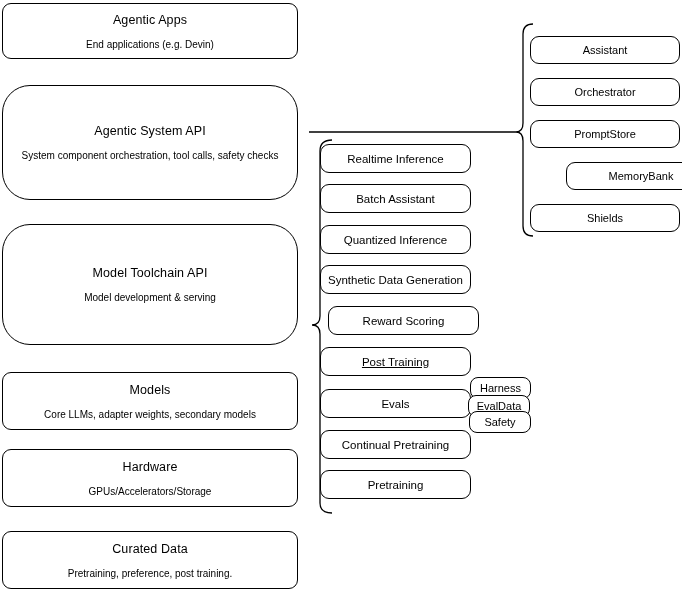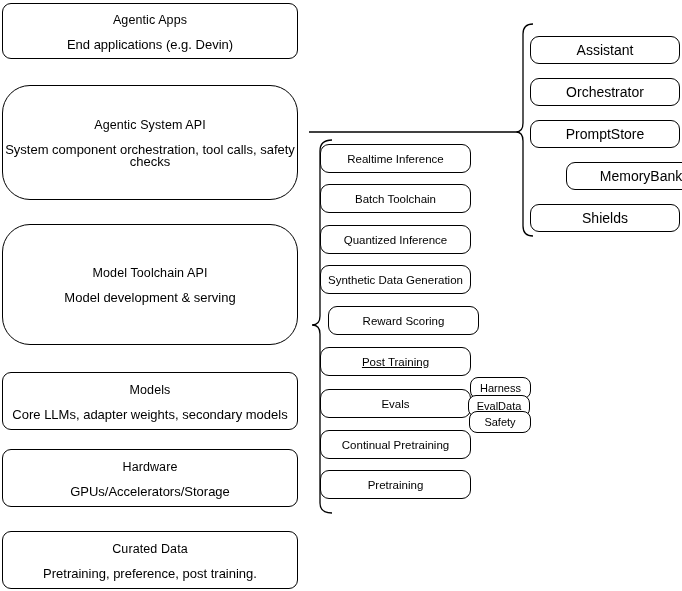--- a/index.html
+++ b/index.html
@@ -28,23 +28,23 @@
     flex-direction: column;
     align-items: center;
     justify-content: center;
     text-align: center;
     z-index: 2;
   }
   .leftbox { left: 2px; width: 296px; }
   .r-small { border-radius: 9px; }
   .r-big { border-radius: 28px; }
   .title { font-size: 12.5px; line-height: 16px; letter-spacing: 0.1px; }
-  .subtitle { font-size: 13px; line-height: 12px; margin-top: 11px; }
+  .subtitle { font-size: 10px; line-height: 12px; margin-top: 11px; }
   .mid { left: 320px; width: 151px; height: 29px; font-size: 11.5px; border-radius: 9px; }
-  .right { left: 530px; width: 150px; height: 28px; font-size: 14px; border-radius: 9px; }
+  .right { left: 530px; width: 150px; height: 28px; font-size: 11px; border-radius: 9px; }
   .tag {
     position: absolute;
     box-sizing: border-box;
     border: 1.3px solid #000000;
     border-radius: 8px;
     background: #ffffff;
     height: 22px;
     display: flex;
     align-items: center;
     justify-content: center;
@@ -91,21 +91,21 @@
 
   <div class="node leftbox r-small" style="top:531px; height:58px;">
     <div class="title">Curated Data</div>
     <div class="subtitle">Pretraining, preference, post training.</div>
   </div>
 
   <div class="node mid" style="top:144px;">
     <span>Realtime Inference</span>
   </div>
   <div class="node mid" style="top:184px;">
-    <span>Batch Toolchain</span>
+    <span>Batch Assistant</span>
   </div>
   <div class="node mid" style="top:225px;">
     <span>Quantized Inference</span>
   </div>
   <div class="node mid" style="top:265px;">
     <span>Synthetic Data Generation</span>
   </div>
   <div class="node mid" style="top:306px;margin-left:8px;">
     <span>Reward Scoring</span>
   </div>

